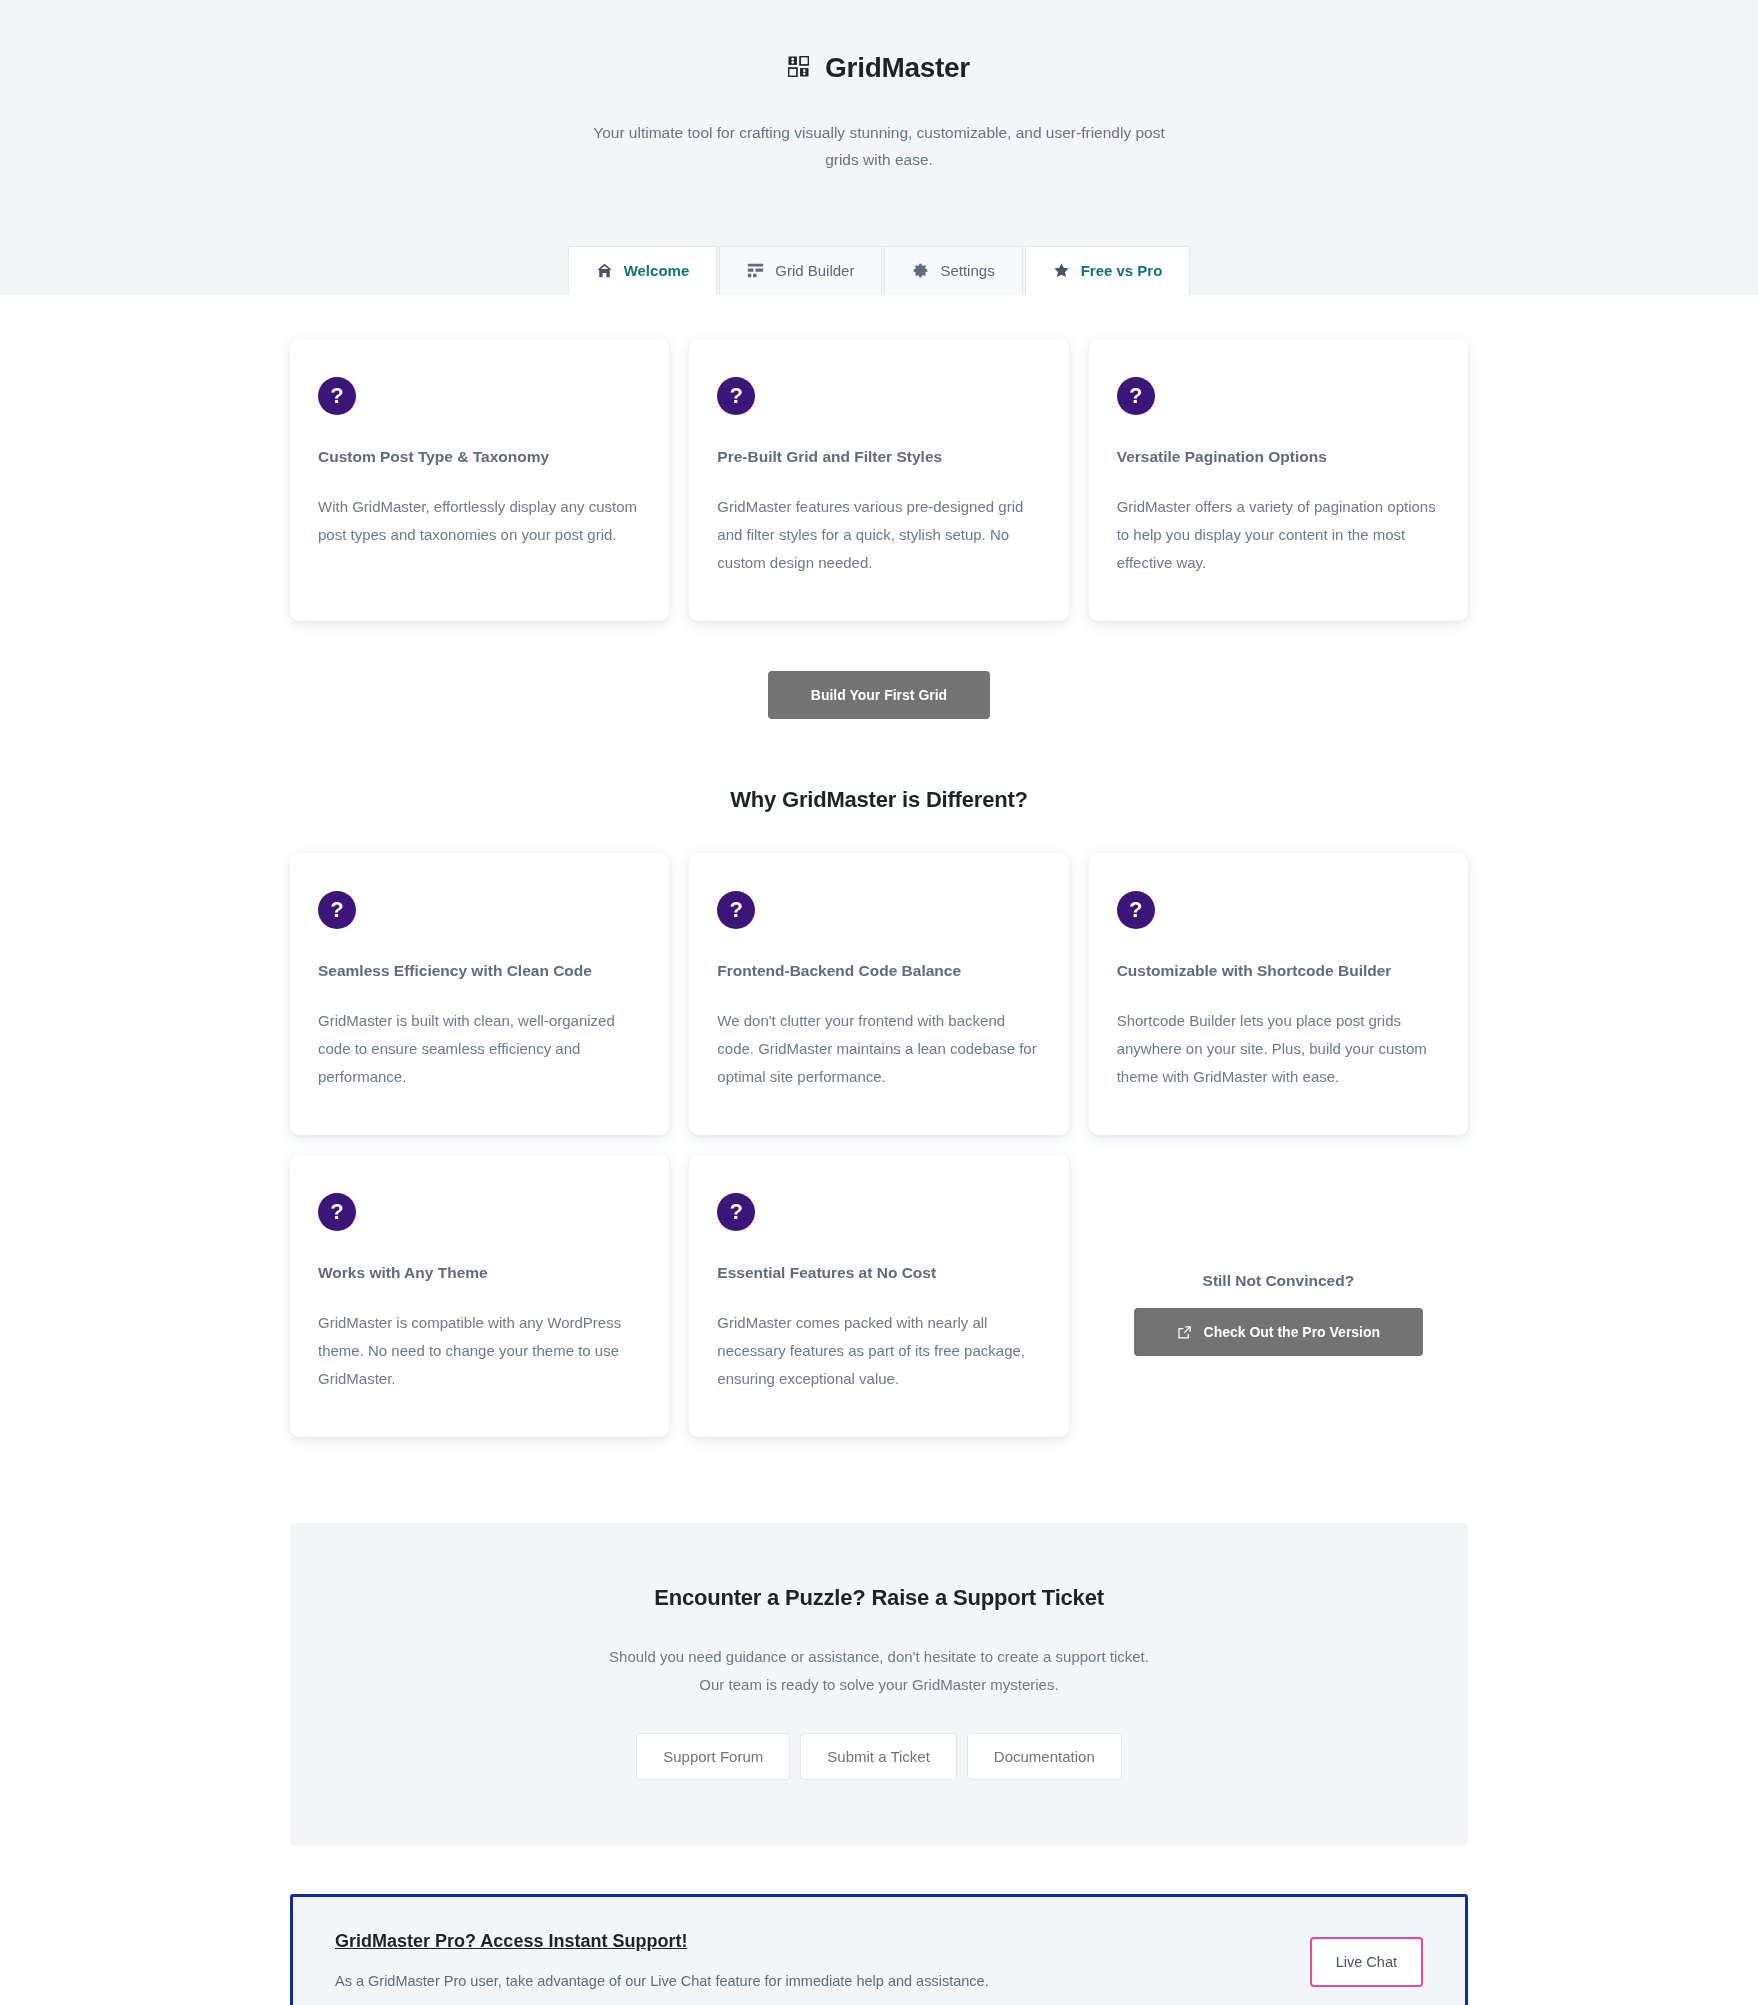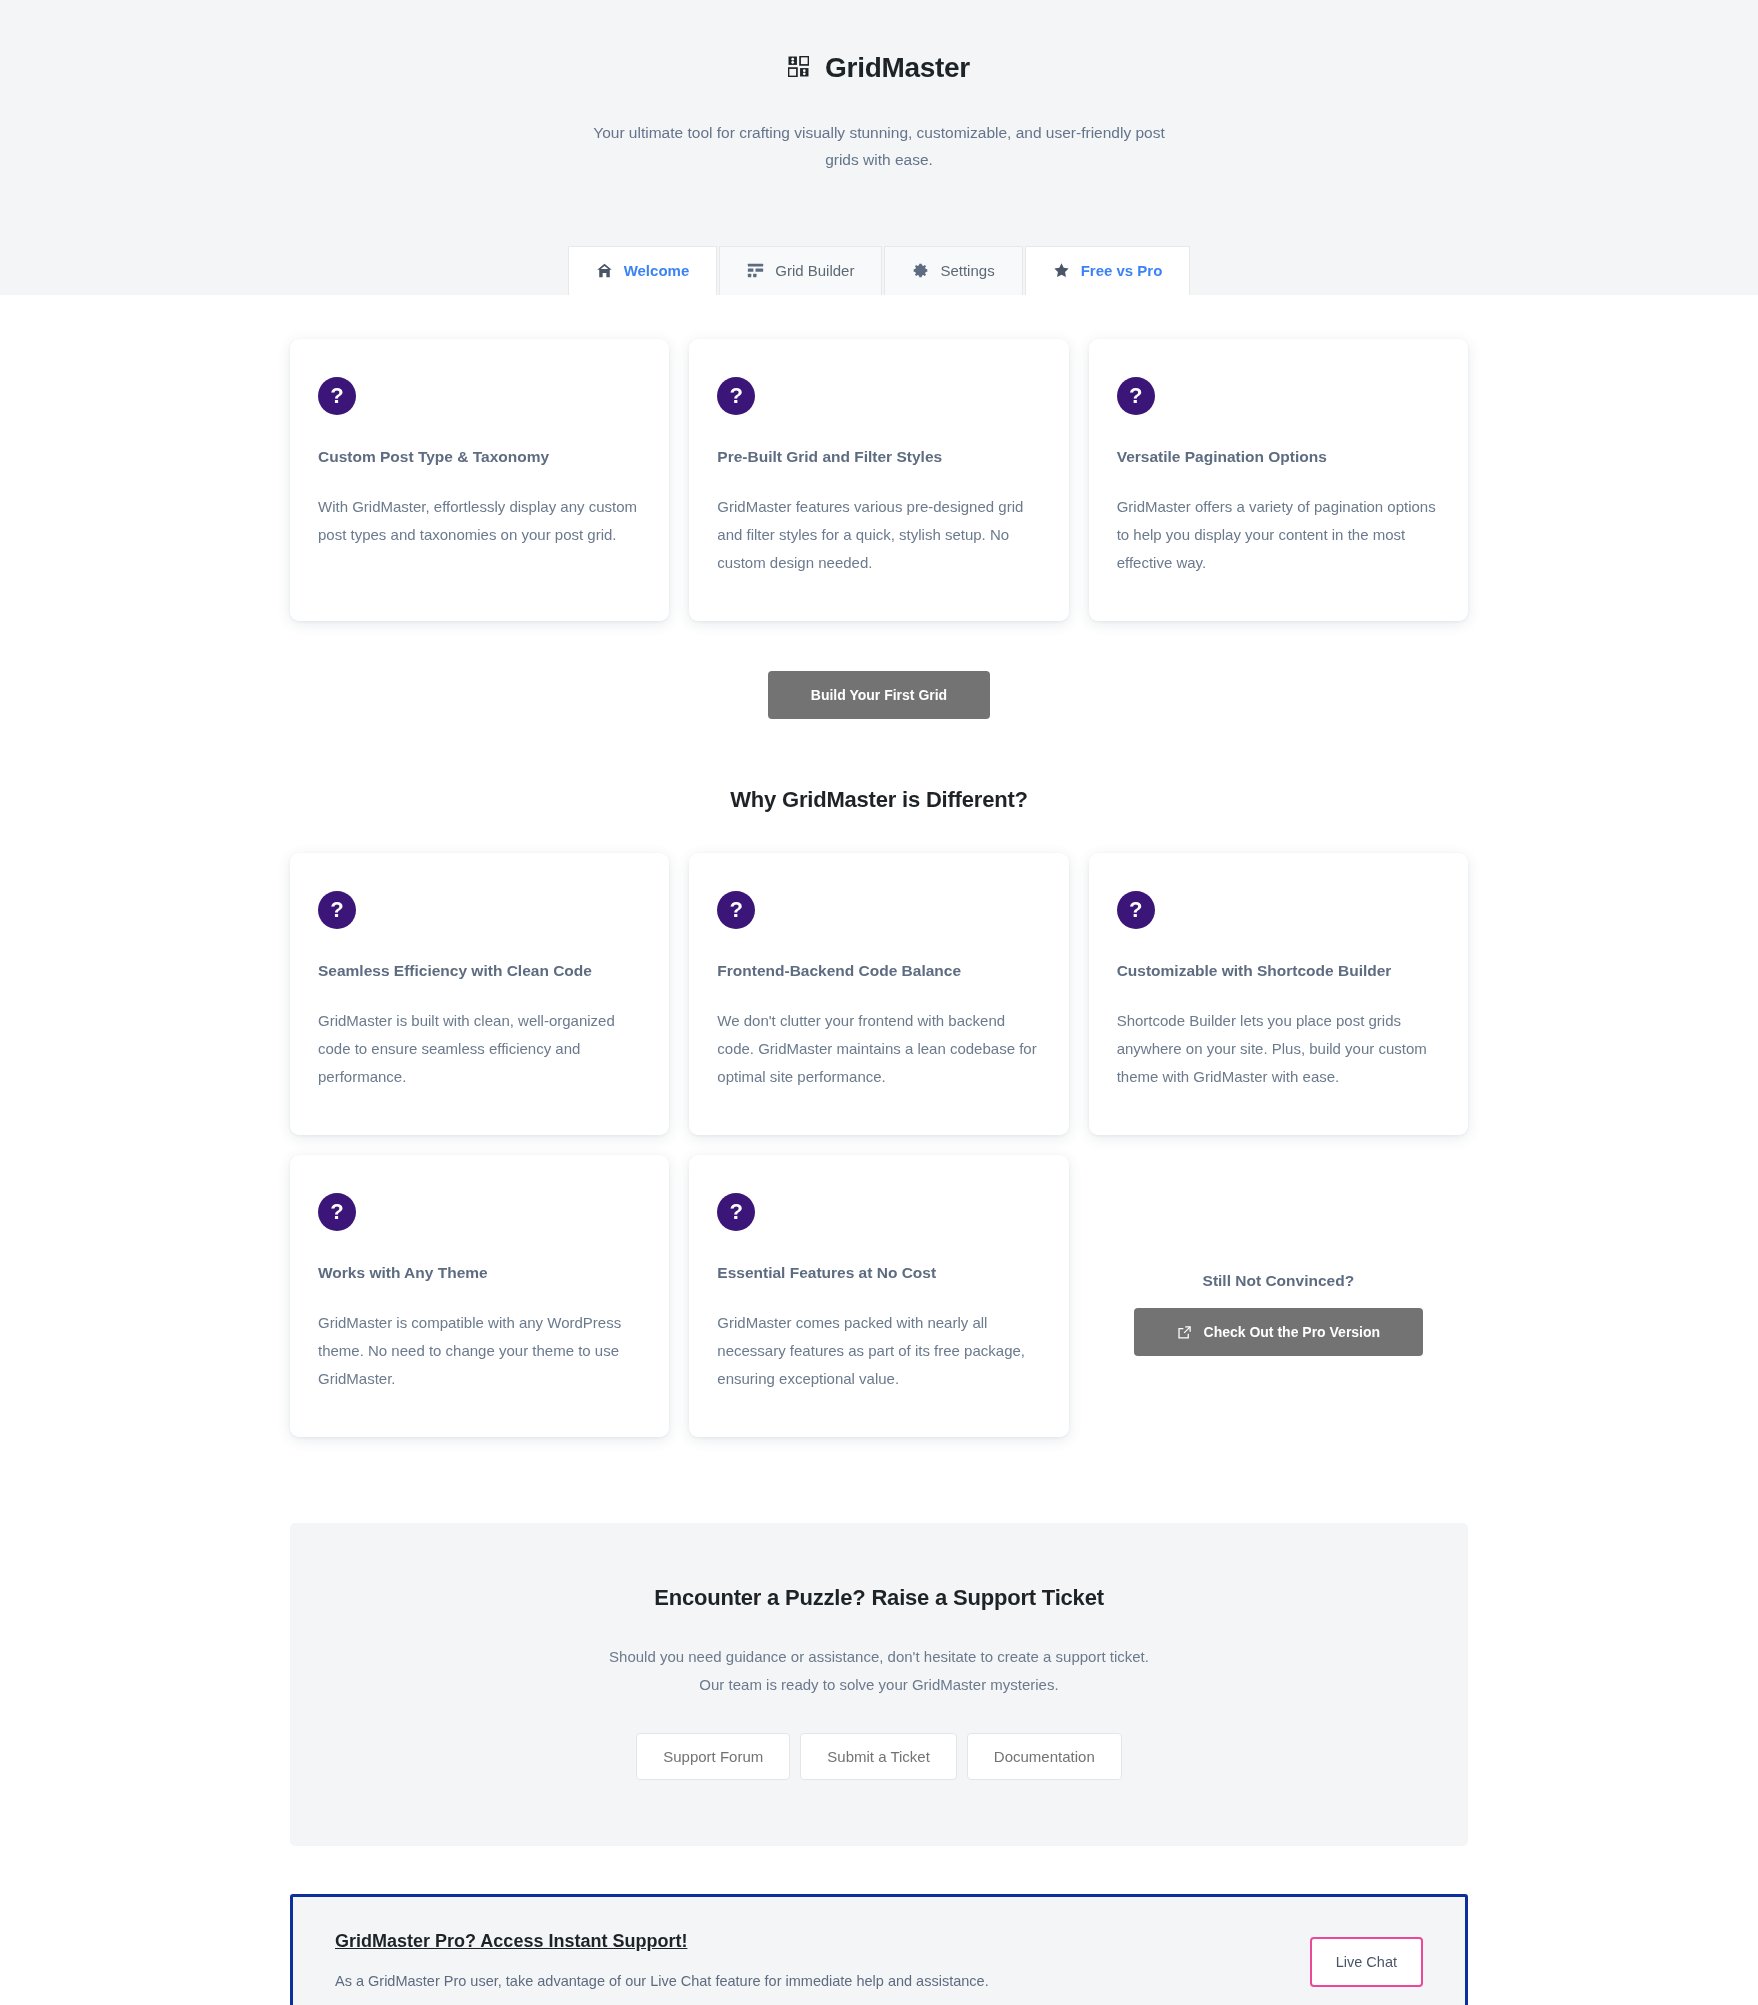--- a/index.html
+++ b/index.html
@@ -59,21 +59,21 @@
     border-bottom: none;
     font-size: 15px;
     color: #5d6975;
     cursor: pointer;
     margin-right: 2px;
     position: relative;
   }
   .tab:last-child { margin-right: 0; }
   .tab.active {
     background: #ffffff;
-    color: #3b82f6;
+    color: #0f766e;
     font-weight: bold;
     border-color: #e6e8ea;
   }
   .tab .tab-ico { display: flex; align-items: center; color: #5d6c80; }
   .tab.active .tab-ico { color: #4a5568; }
   .tab-label { white-space: nowrap; }
 
   
   .main {
     background: #ffffff;

